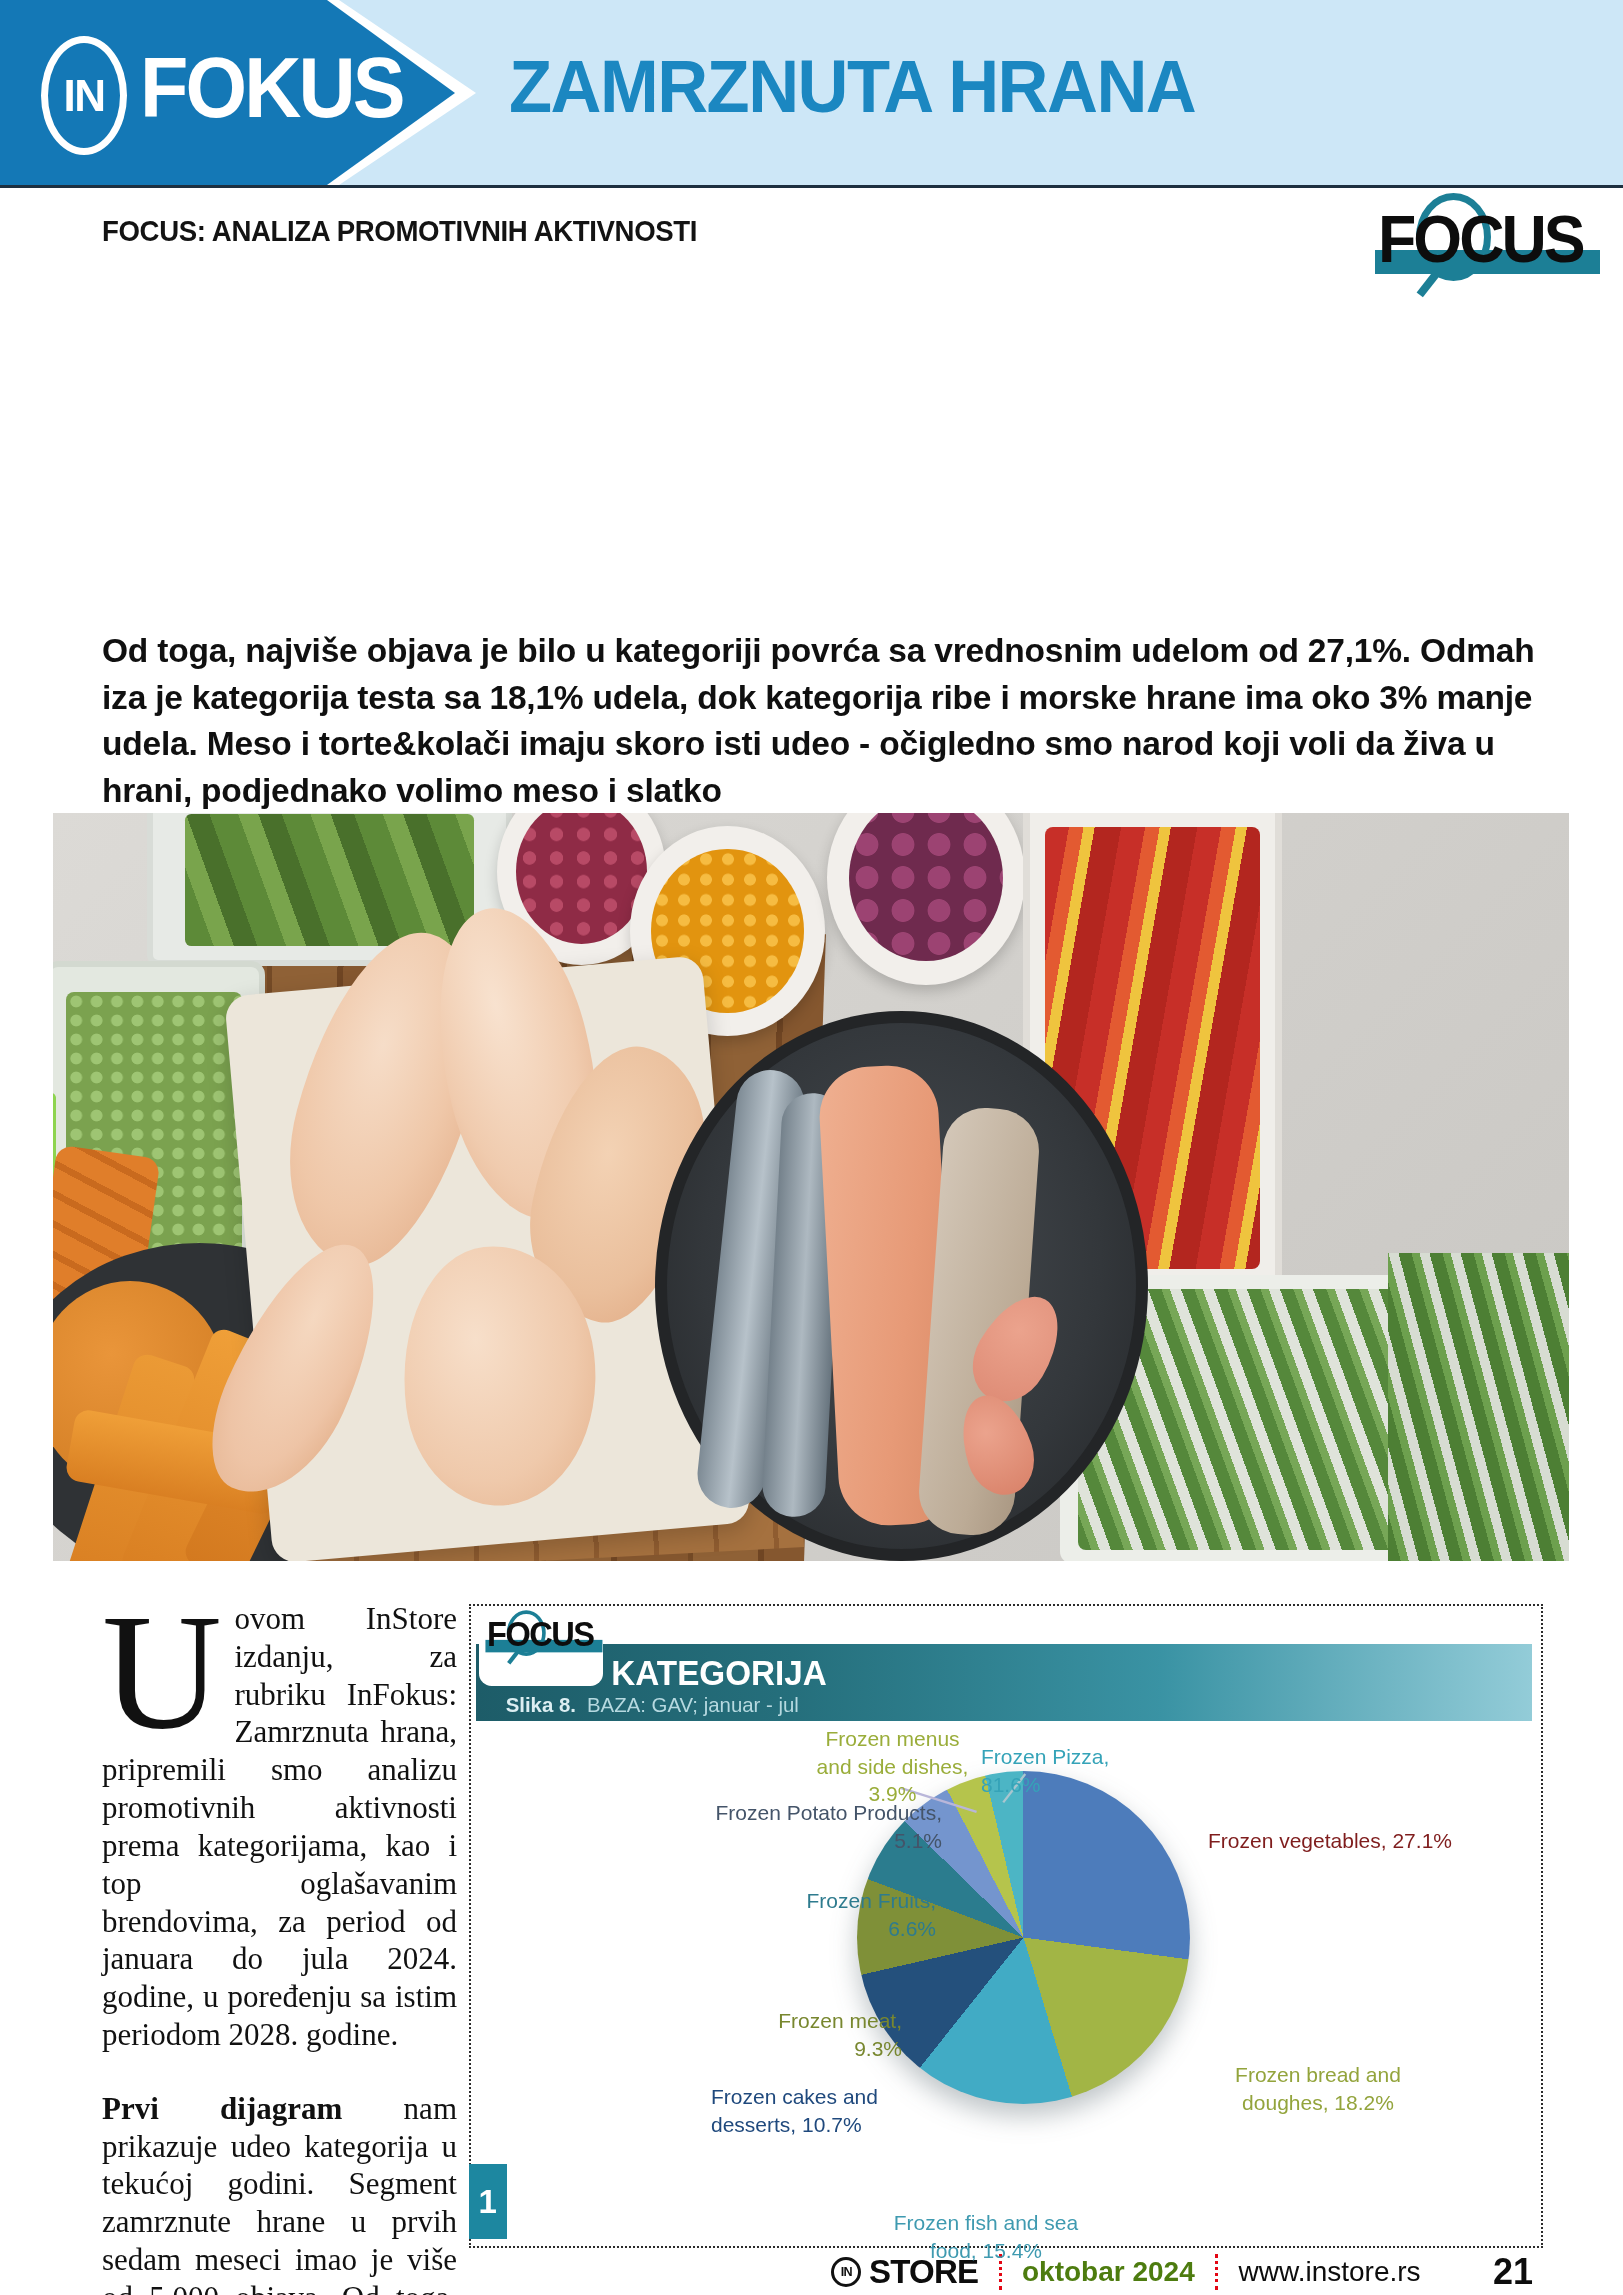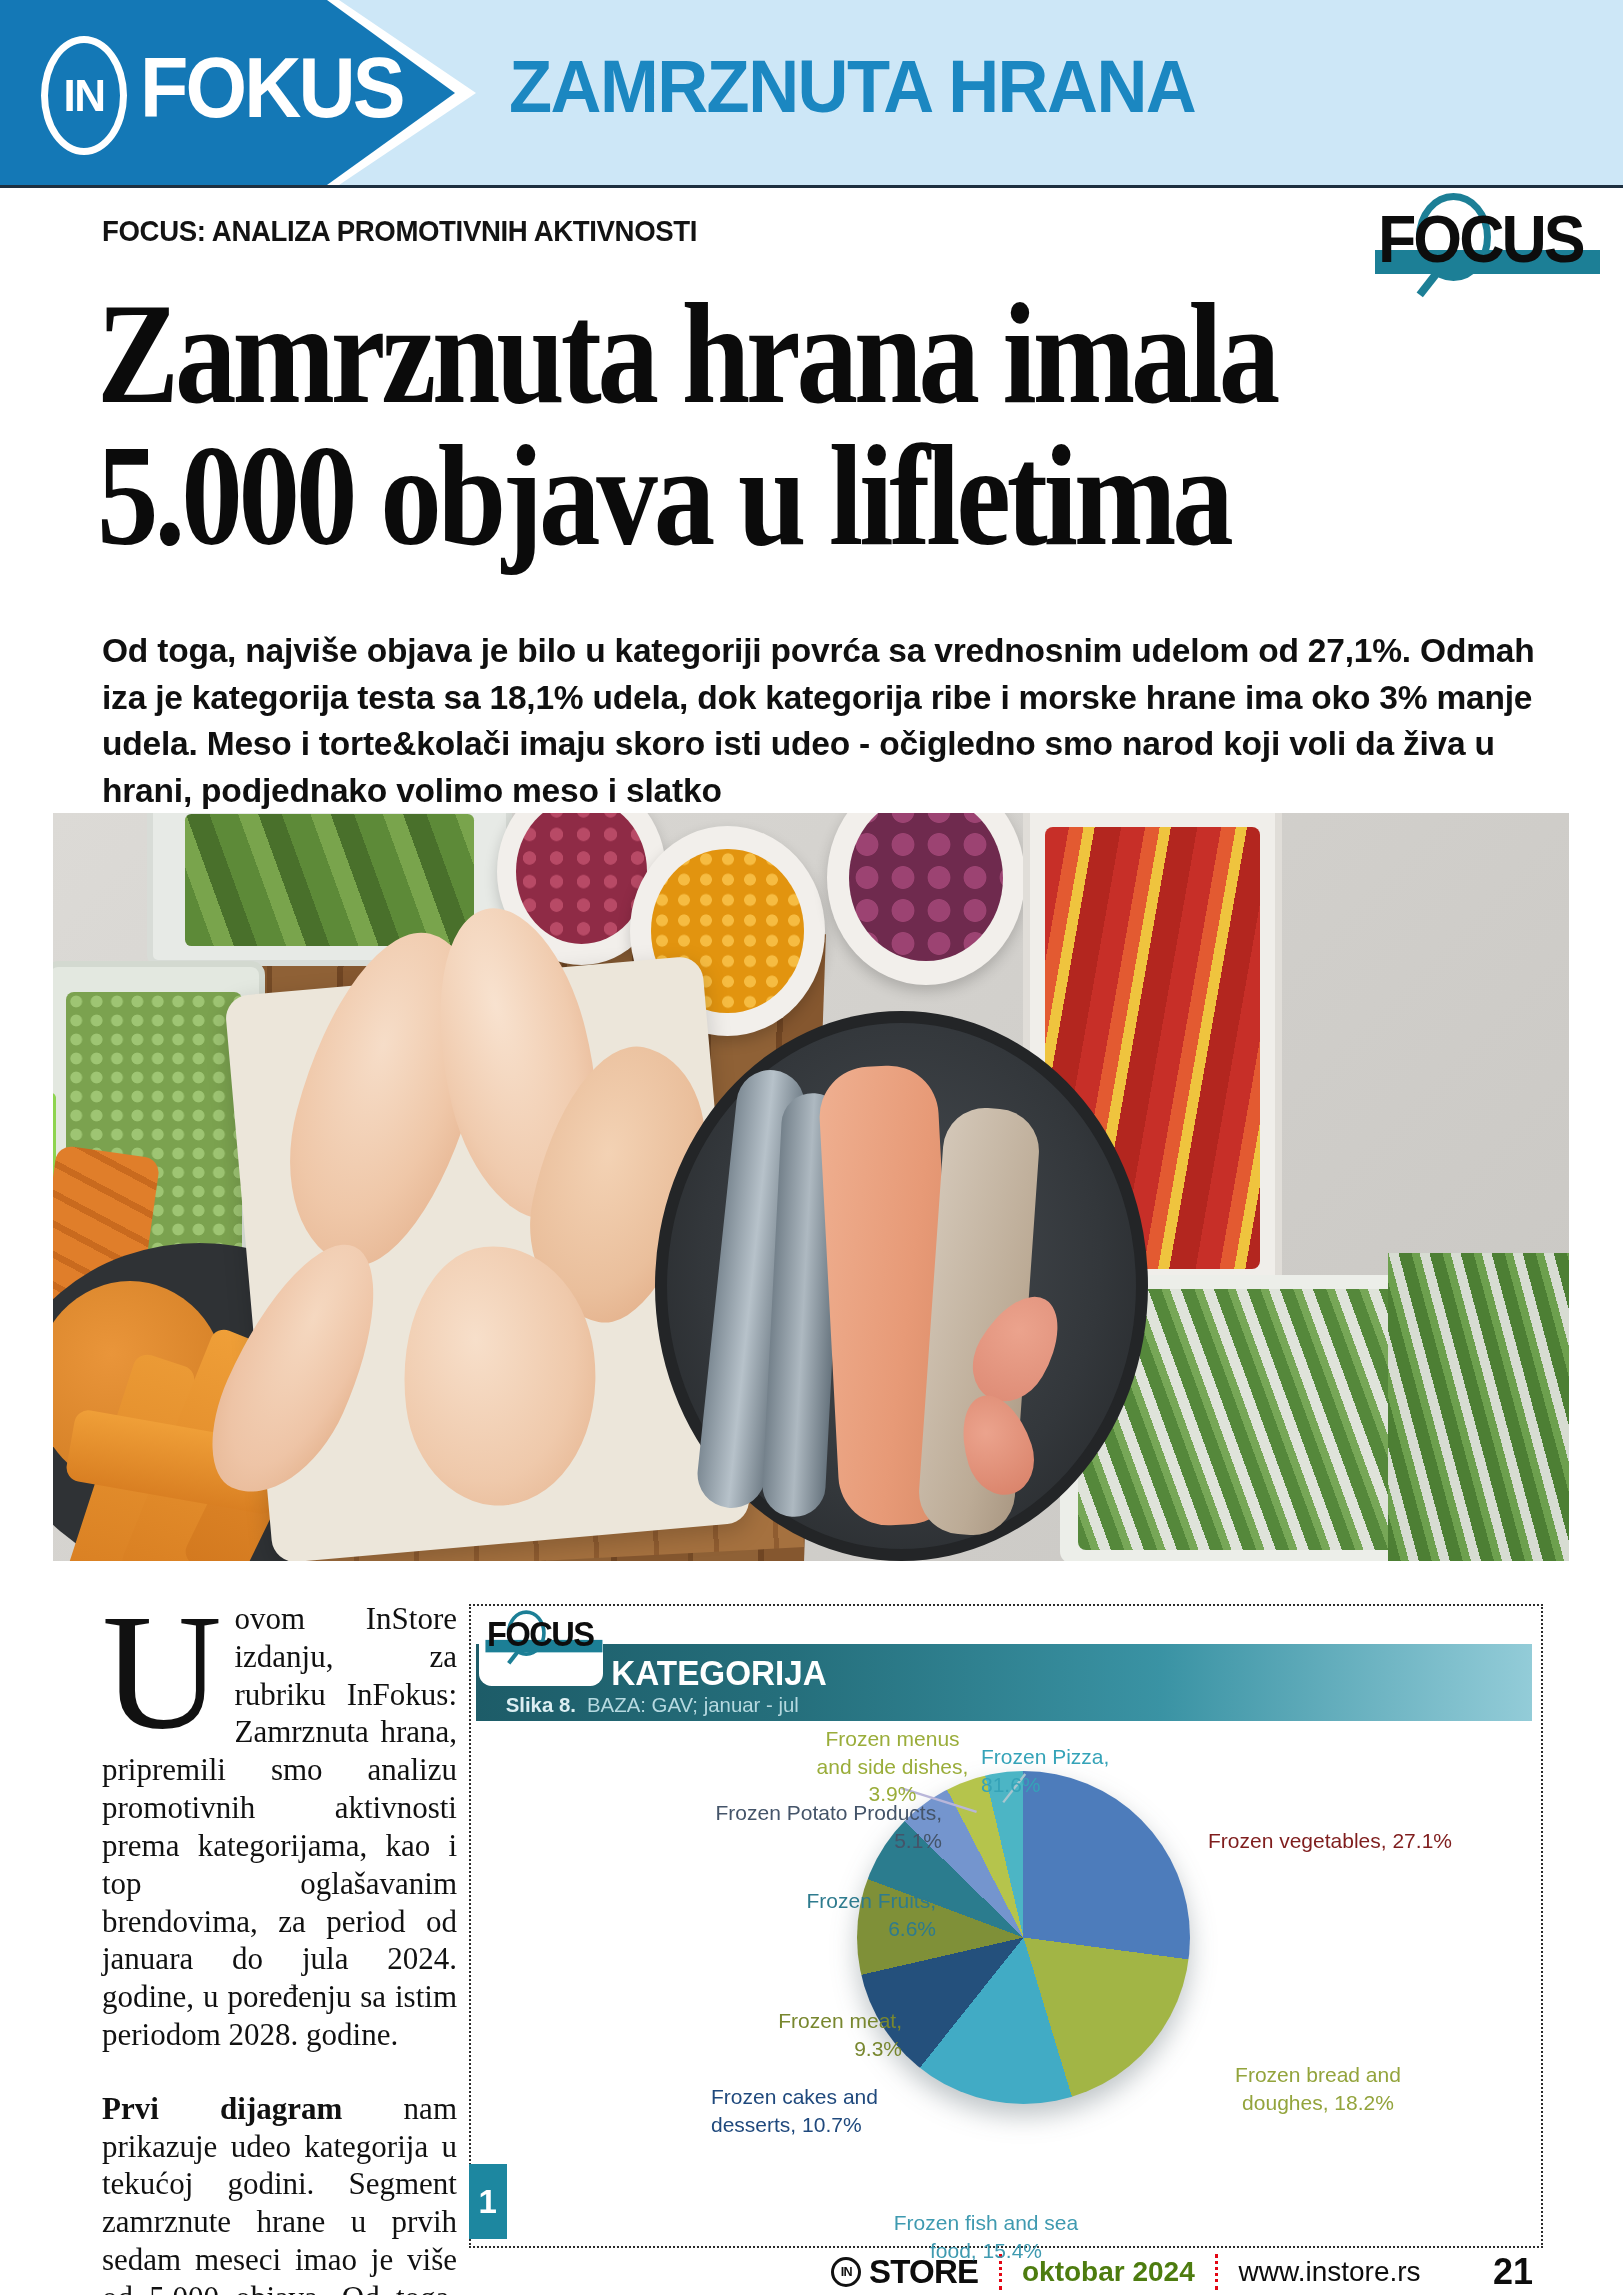--- a/index.html
+++ b/index.html
@@ -111,24 +111,20 @@
   </div>
 
   <div class="kicker">FOCUS: ANALIZA PROMOTIVNIH AKTIVNOSTI</div>
 
   <div class="focus-logo focus-logo-top">
     <span class="focus-bar"></span>
     <span class="focus-ring"></span>
     <span class="focus-word">FOCUS</span>
   </div>
 
-  <h1 class="headline" style="margin:0;">
-    <span class="hl">Zamrznuta hrana imala</span>
-    <span class="hl">5.000 objava u lifletima</span>
-  </h1>
 
   <p class="lead" style="margin:0;">Od toga, najviše objava je bilo u kategoriji povrća sa vrednosnim udelom od 27,1%. Odmah iza je kategorija testa sa 18,1% udela, dok kategorija ribe i morske hrane ima oko 3% manje udela. Meso i torte&amp;kolači imaju skoro isti udeo - očigledno smo narod koji voli da živa u hrani, podjednako volimo meso i slatko</p>
 
   <div class="photo">
     <div class="ph" style="left:134px;top:110px;width:628px;height:638px;background:repeating-linear-gradient(90deg,#85572f 0 71px,#744a26 71px 76px,#8f6136 76px 141px,#6f4523 141px 147px);transform:rotate(2deg);"></div>
     <div class="ph" style="left:181px;top:542px;width:565px;height:207px;background:repeating-linear-gradient(90deg,#a5713f 0 55px,#8f5c30 55px 60px);transform:rotate(-3deg);"></div>
 
     <div class="ph" style="left:94px;top:-19px;width:353px;height:160px;background:#e7eae6;border:6.3px solid #d8dcd7;border-radius:11px;">
       <div style="position:absolute;inset:9%;border-radius:6.3px;background:repeating-linear-gradient(70deg,#5d8a38 0 27px,#79a44c 27px 46px,#49702b 46px 68px);"></div>
     </div>

